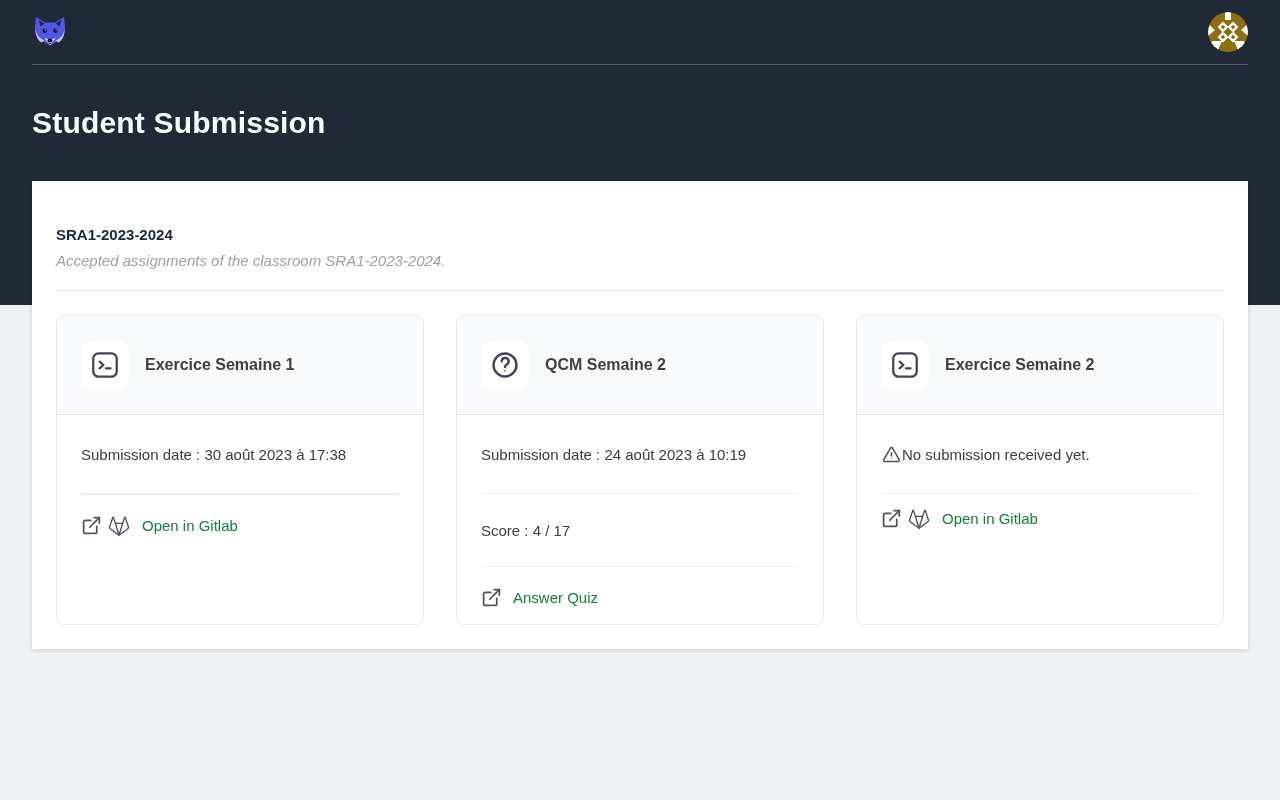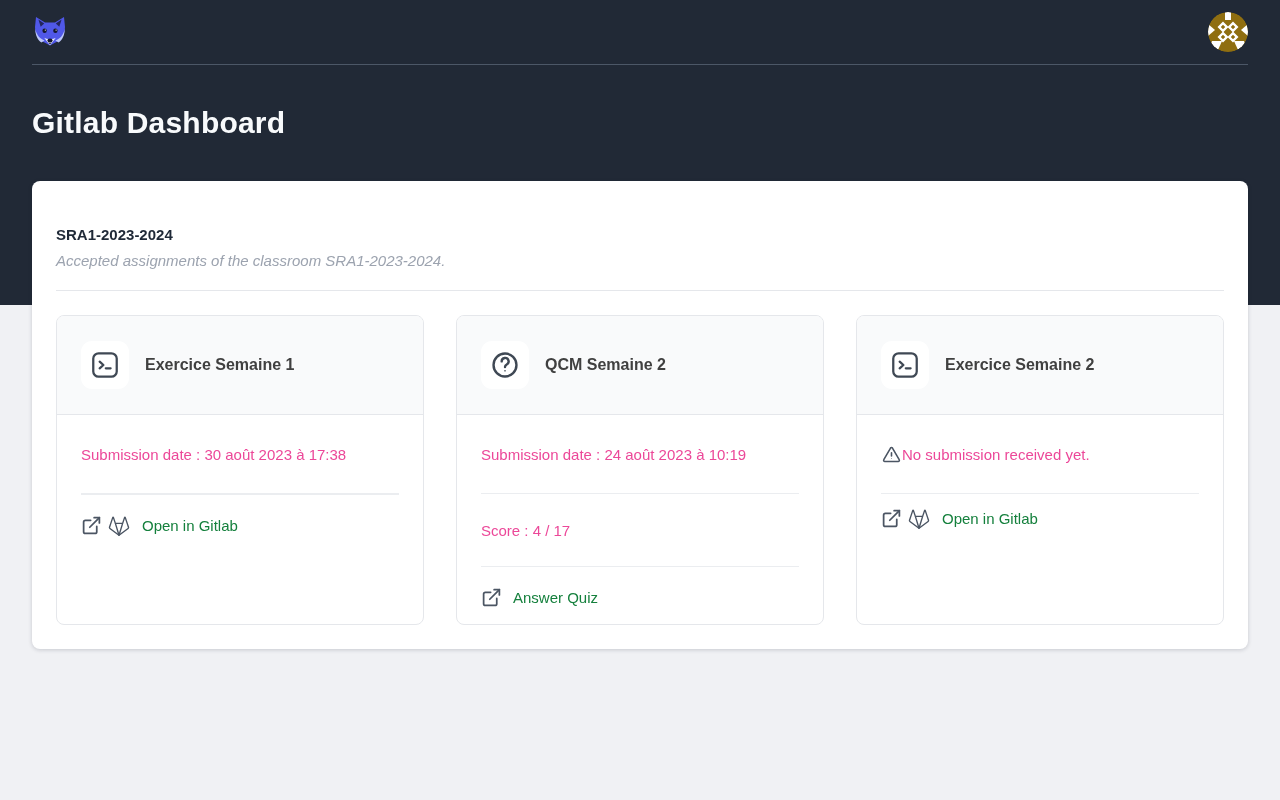--- a/index.html
+++ b/index.html
@@ -19,21 +19,21 @@
   }
   .logo { width:36px; height:36px; display:block; cursor:pointer; }
   .avatar { width:40px; height:40px; border-radius:50%; overflow:hidden; display:block; cursor:pointer; }
   .page-title {
     margin:40px 32px 0; font-size:30px; line-height:36px;
     font-weight:700; color:#f8fafc; letter-spacing:.2px;
   }
   
   .panel {
     position:relative; margin:-124px 32px 0; padding:24px;
-    background:#ffffff; border-radius:8px;
+    background:#ffffff; border-radius:0;
     box-shadow:0 1px 4px rgba(15,23,42,.18);
   }
   .panel-title { margin:21px 0 0; font-size:15px; font-weight:700; color:#1f2937; }
   .panel-subtitle { margin:9px 0 0; font-size:15px; color:#9ca3af;font-style:italic; }
   .panel-divider { border:none; border-top:1px solid #e5e7eb; margin:21px 0 0; }
   
   .cards { margin-top:24px; display:grid; grid-template-columns:repeat(3,1fr); gap:32px; }
   .card {
     background:#fff; border:1px solid #e5e7eb; border-radius:8px;
     overflow:hidden; height:310px; display:flex; flex-direction:column;
@@ -41,21 +41,21 @@
   .card-header {
     display:flex; align-items:center; padding:25px 24px;
     background:#f9fafb; border-bottom:1px solid #e5e7eb; flex:0 0 auto;
   }
   .icon-box {
     width:48px; height:48px; background:#ffffff; border-radius:11px;
     display:flex; align-items:center; justify-content:center; flex:0 0 auto;
   }
   .card-title { margin:0 0 0 16px; font-size:16px; font-weight:700; color:#404040; }
   .card-body { flex:1; display:flex; flex-direction:column; }
-  .row { display:flex; align-items:center; padding:0 24px; font-size:15px; color:#ec4899; }
+  .row { display:flex; align-items:center; padding:0 24px; font-size:15px; color:#404040; }
   .row.h-lg { height:78px; }
   .row.h-md { height:72px; }
   .row.h-sm { height:61px; }
   .row.h-xs { height:49px; }
   .row-divider { border:none; border-top:1px solid #ebedf0; margin:0 24px; }
   .link-row { color:#15803d; cursor:pointer; }
   .link-row .label { margin-left:11px; }
   .warn-text { }
   .ico { flex:0 0 auto; }
   .ico + .ico { margin-left:5px; }
@@ -94,21 +94,21 @@
         <path fill-rule="evenodd" d="M25 9.5 L30.5 15 L25 20.5 L19.5 15 Z M25 12.8 L27.2 15 L25 17.2 L22.8 15 Z"></path>
         <path fill-rule="evenodd" d="M15 19.5 L20.5 25 L15 30.5 L9.5 25 Z M15 22.8 L17.2 25 L15 27.2 L12.8 25 Z"></path>
         <path fill-rule="evenodd" d="M25 19.5 L30.5 25 L25 30.5 L19.5 25 Z M25 22.8 L27.2 25 L25 27.2 L22.8 25 Z"></path>
         <path d="M0 12 L7 18 L0 24 Z"></path>
         <path d="M40 12 L33 18 L40 24 Z"></path>
         <path d="M4 29 L14 29 L10 38 L2 36 Z"></path>
         <path d="M36 29 L26 29 L30 38 L38 36 Z"></path>
       </g>
     </svg>
   </nav>
-  <h1 class="page-title">Gitlab Dashboard</h1>
+  <h1 class="page-title">Student Submission</h1>
 </div>
 
 <main class="panel">
   <h2 class="panel-title">SRA1-2023-2024</h2>
   <p class="panel-subtitle">Accepted assignments of the classroom SRA1-2023-2024.</p>
   <hr class="panel-divider">
 
   <div class="cards">
 
     <section class="card">

